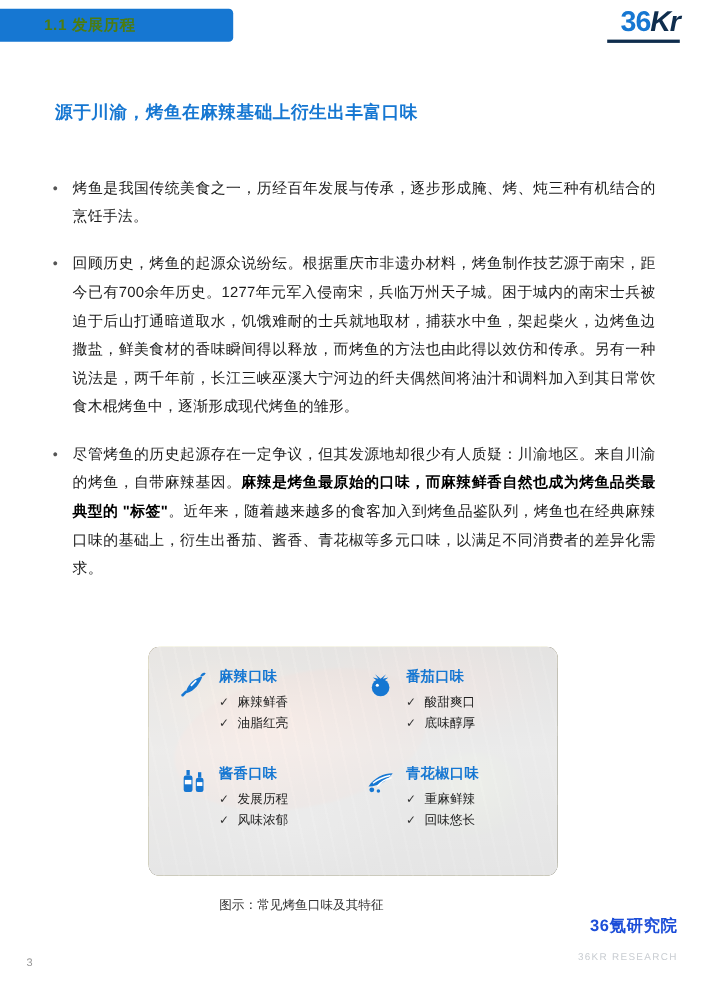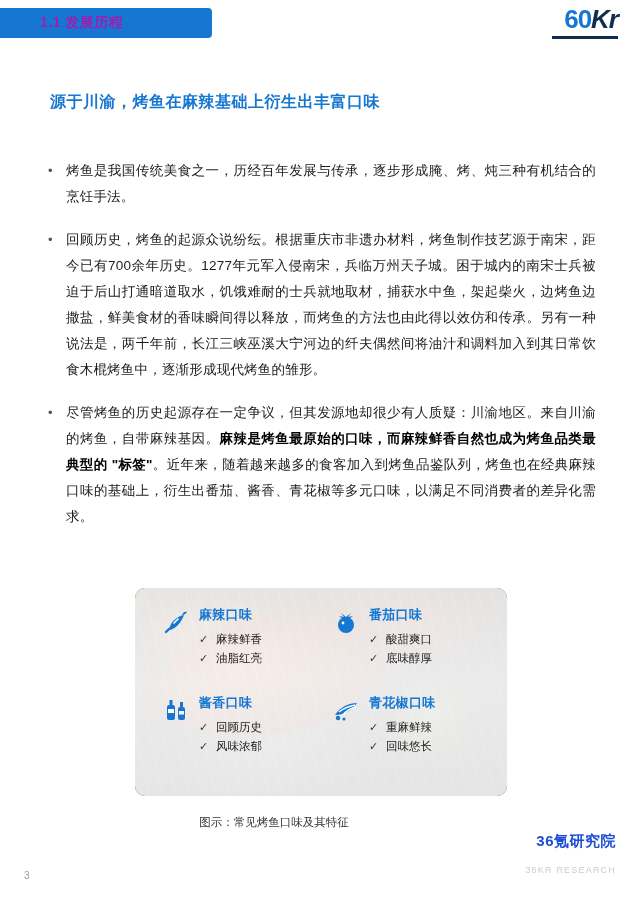--- a/index.html
+++ b/index.html
@@ -32,21 +32,21 @@
     height: 30px;
     background: #1677d2;
     border-radius: 0 4px 4px 0;
   }
   .header-title {
     position: absolute;
     top: 14px;
     left: 40px;
     font-size: 14px;
     font-weight: bold;
-    color: #a21caf;
+    color: #4d7c0f;
     letter-spacing: 0.5px;
     text-align: right;
   }
   .logo-36kr {
     position: absolute;
     top: 6px;
     right: 22px;
     font-size: 26px;
     font-weight: bold;
     color: #1677d2;
@@ -254,21 +254,21 @@
     letter-spacing: 1.2px;
     margin-top: 14px;
   }
 </style>
 </head>
 <body>
 
 <div class="header">
   <div class="header-bar"></div>
   <div class="header-title">1.1 发展历程</div>
-  <div class="logo-36kr"><span>60</span><span class="kr-dark">Kr</span></div>
+  <div class="logo-36kr"><span>36</span><span class="kr-dark">Kr</span></div>
   <div class="logo-underline"></div>
 </div>
 
 <div class="section-title">源于川渝，烤鱼在麻辣基础上衍生出丰富口味</div>
 
 <div class="body-copy">
   <div class="bullet-row">
     <div class="bullet-dot">•</div>
     <div class="bullet-text">
       <span>烤鱼是我国传统美食之一，历经百年发展与传承，逐步形成腌、烤、炖三种有机结合的烹饪手法。</span>
@@ -352,21 +352,21 @@
             <rect x="7" y="14" width="6" height="4" fill="#ffffff"></rect>
             <rect x="17" y="12" width="7" height="13" rx="2" fill="#1677d2"></rect>
             <rect x="19" y="7" width="3" height="5" fill="#1677d2"></rect>
             <rect x="18" y="16" width="5" height="3.5" fill="#ffffff"></rect>
           </svg>
         </div>
         <div class="flavor-body">
           <div class="flavor-name">酱香口味</div>
           <div class="flavor-item">
               <span class="check">✓</span>
-              <span>回顾历史</span>
+              <span>发展历程</span>
             </div>
           <div class="flavor-item">
               <span class="check">✓</span>
               <span>风味浓郁</span>
             </div>
         </div>
       </div>
 
       <div class="flavor-cell">
         <div class="flavor-icon">

